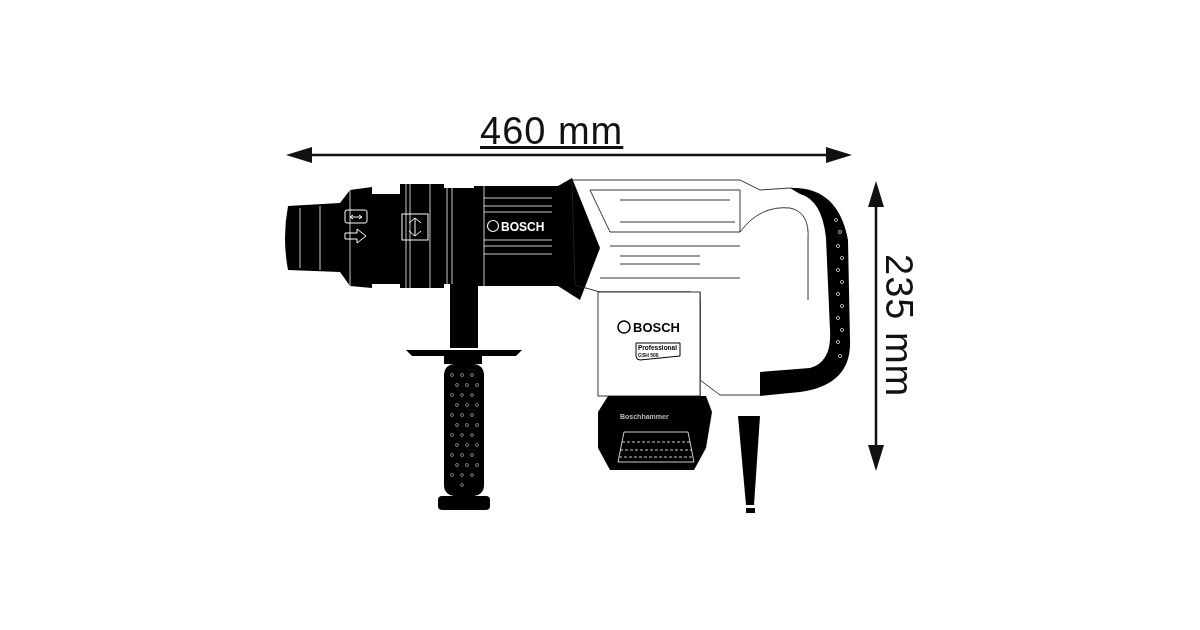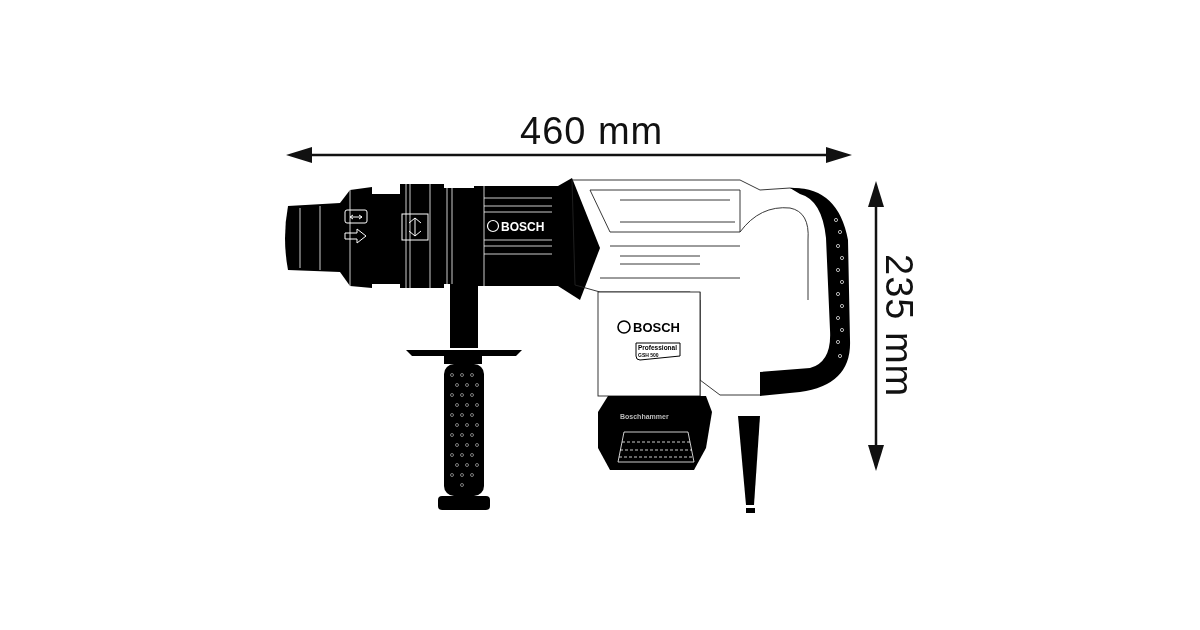--- a/index.html
+++ b/index.html
@@ -1,18 +1,18 @@
 <!DOCTYPE html>
 <html><head>
 <meta charset="utf-8">
 <style>
   html, body { margin: 0; padding: 0; background: #ffffff; }
   body { width: 1200px; height: 630px; position: relative; overflow: hidden; font-family: "Liberation Sans", sans-serif; }
   .dim-label { position: absolute; color: #111; font-family: "Liberation Sans", sans-serif; font-size: 38px; letter-spacing: 1px; }
-  #width-label { left: 520px; top: 110px; }
+  #width-label { left: 480px; top: 110px; text-decoration: underline; }
   #height-label { left: 878px; top: 254px; transform-origin: 0 0; transform: rotate(90deg) translate(0, -42px); white-space: nowrap; }
   svg { position: absolute; left: 0; top: 0; }
   .tiny { font-family: "Liberation Sans", sans-serif; font-weight: bold; }
 </style>
 </head>
 <body>
 
 <div id="width-label" class="dim-label">460 mm</div>
 <div id="height-label" class="dim-label">235 mm</div>
 

